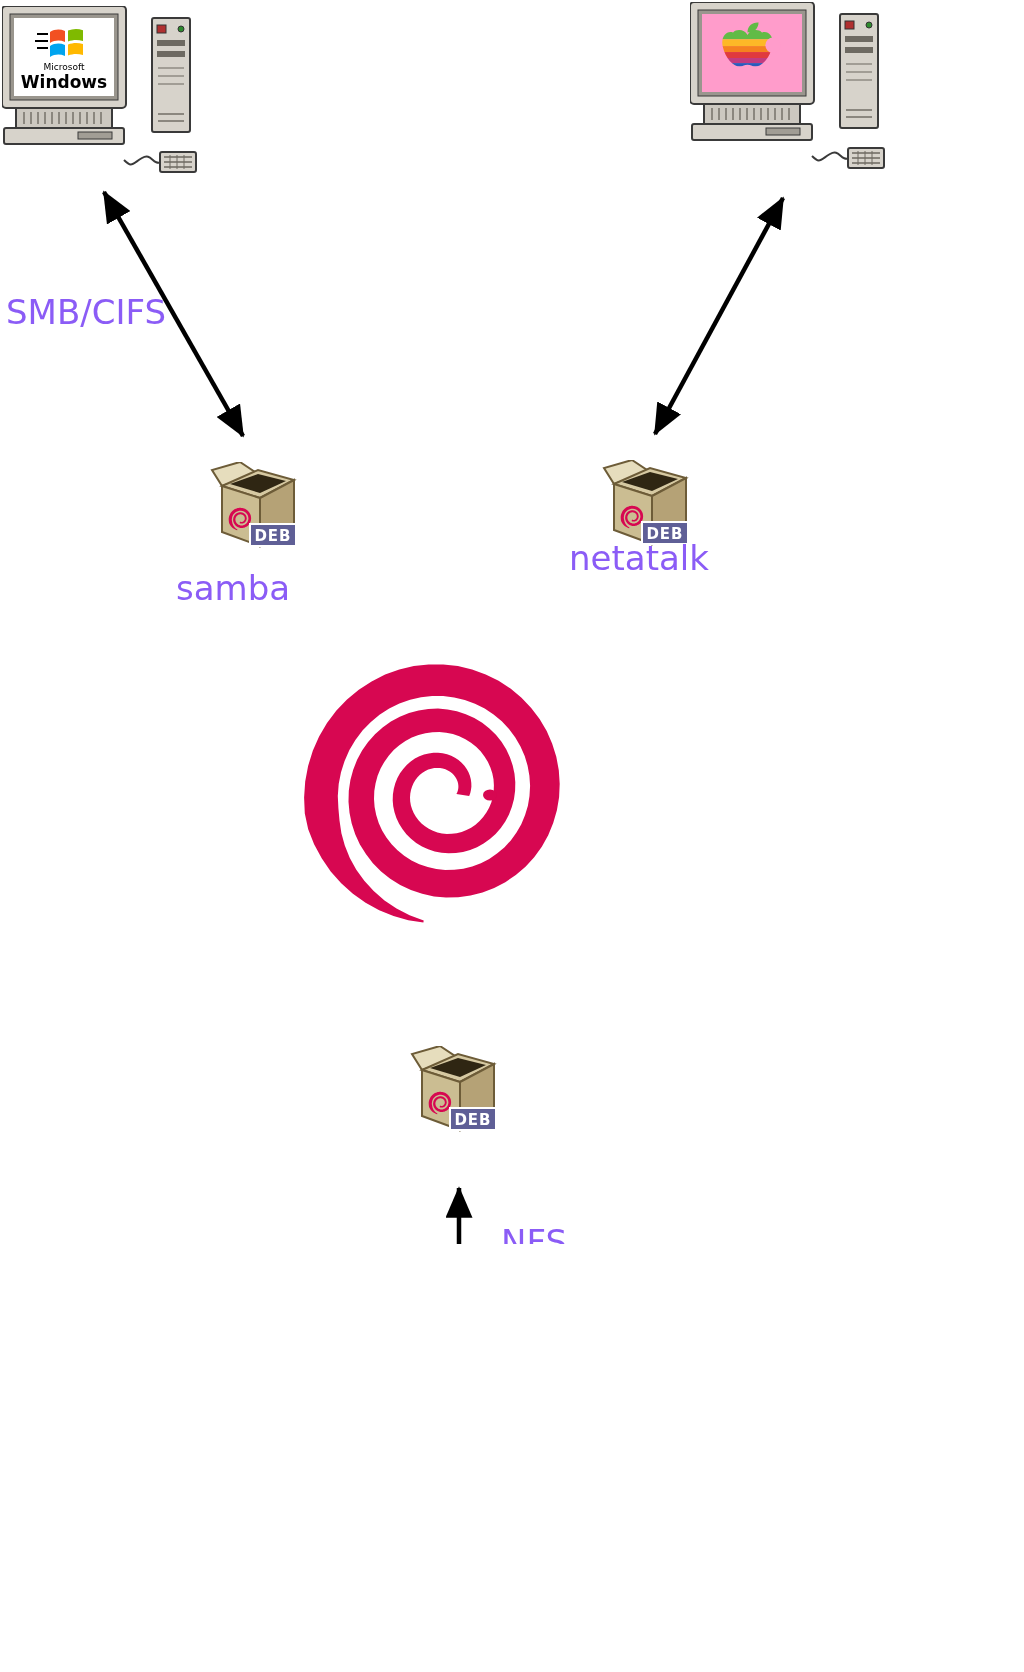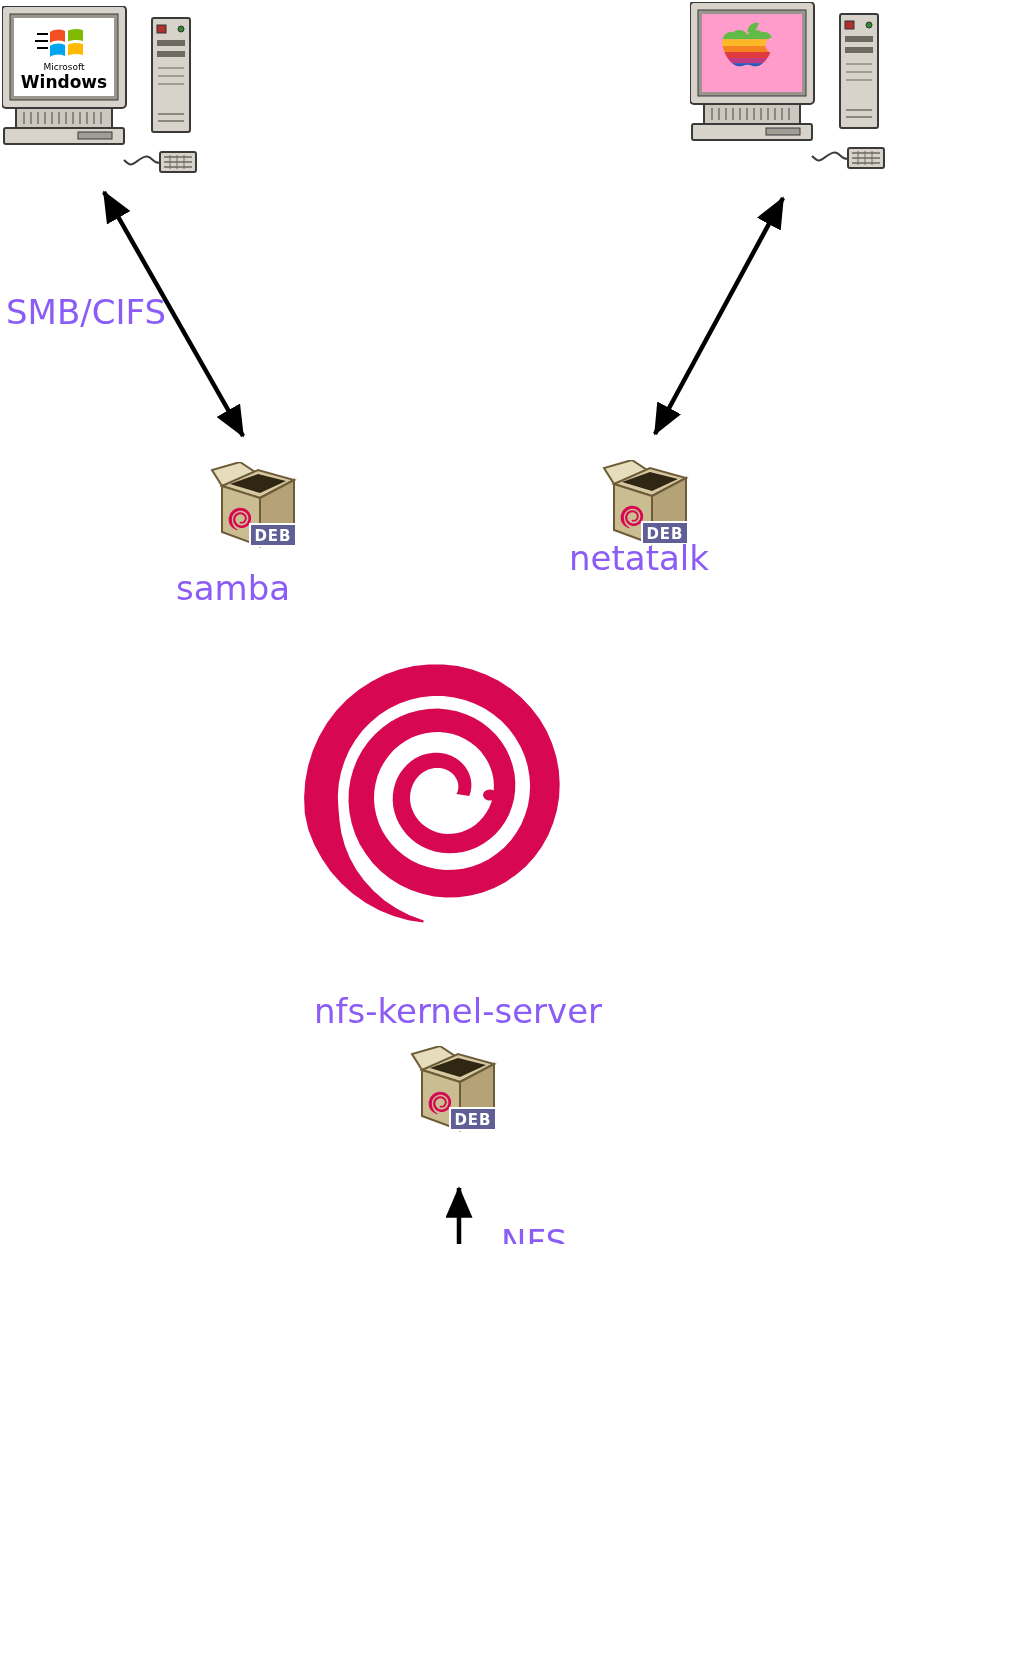--- a/index.html
+++ b/index.html
@@ -115,21 +115,20 @@
   </div>
   <div class="label center" style="left:569px;top:540px;width:172px">netatalk</div>
 
   <svg class="abs" style="left:280px;top:618px" width="330" height="350" viewBox="0 0 330 350">
     <g transform="translate(163,174)">
       <path id="big-swirl" fill="#d70751" d="M26.2 3.9L27.3 0.9L28.0 -2.3L28.4 -5.6L28.3 -9.1L27.8 -12.7L26.9 -16.2L25.5 -19.7L23.7 -23.0L21.4 -26.2L18.6 -29.2L15.5 -31.9L12.0 -34.2L8.2 -36.2L4.1 -37.7L-0.3 -38.7L-4.9 -39.2L-9.5 -39.2L-14.3 -38.6L-19.0 -37.5L-23.6 -35.7L-28.1 -33.4L-32.3 -30.5L-36.3 -27.1L-39.8 -23.1L-43.0 -18.7L-45.6 -13.9L-47.7 -8.7L-49.2 -3.2L-50.1 2.5L-50.3 8.4L-49.8 14.3L-48.5 20.3L-46.6 26.1L-43.9 31.8L-40.6 37.1L-36.6 42.2L-32.0 46.8L-26.8 50.9L-21.0 54.4L-14.8 57.2L-8.3 59.4L-1.4 60.7L5.6 61.3L12.8 61.0L20.0 59.9L27.1 58.0L34.0 55.2L40.6 51.5L46.9 47.1L52.6 41.9L57.8 36.0L62.3 29.5L66.0 22.4L68.9 14.8L71.0 6.9L72.1 -1.3L72.3 -9.7L71.5 -18.2L69.7 -26.6L66.9 -34.8L63.2 -42.7L58.5 -50.2L52.9 -57.2L46.4 -63.5L39.2 -69.2L31.3 -74.0L22.8 -77.8L13.9 -80.8L4.5 -82.6L-5.0 -83.4L-14.7 -83.1L-24.4 -81.6L-34.0 -79.0L-43.2 -75.3L-52.1 -70.5L-60.4 -64.6L-68.0 -57.8L-74.9 -50.1L-80.9 -41.5L-85.9 -32.2L-89.8 -22.3L-92.6 -11.9L-94.2 -1.2L-94.5 9.7L-93.5 20.7L-91.3 31.5L-87.8 42.2L-83.1 52.4L-77.1 62.1L-70.1 71.2L-61.9 79.4L-52.8 86.7L-42.8 92.9L-32.1 98.0L-20.8 101.8L-9.0 104.4L3.0 105.5L15.3 105.3L27.5 103.6L39.5 100.5L51.2 96.1L62.3 90.2L72.8 83.1L82.5 74.7L91.2 65.2L98.8 54.7L105.2 43.2L110.2 31.1L113.9 18.3L116.1 5.2L116.7 -8.3L115.8 -21.8L113.3 -35.2L109.2 -48.3L103.7 -60.9L96.6 -72.9L88.2 -84.1L78.5 -94.3L67.5 -103.4L55.6 -111.2L42.7 -117.6L29.1 -122.6L14.9 -125.9L0.3 -127.6L-14.4 -127.6L-29.2 -125.9L-43.7 -122.5L-57.9 -117.4L-71.4 -110.6L-84.2 -102.3L-96.0 -92.5L-106.6 -81.4L-116.0 -69.0L-123.9 -55.5L-130.2 -41.2L-134.9 -26.1L-137.8 -10.5L-138.9 5.5L-138.2 21.5L-134.8 37.3L-128.9 52.2L-121.3 66.3L-112.3 79.4L-101.8 91.2L-90.1 101.7L-77.4 110.8L-63.8 118.2L-49.5 124.1L-34.7 128.2L-19.6 130.5L-19.3 128.6L-33.4 123.3L-46.5 116.5L-58.5 108.4L-69.3 99.1L-78.7 88.8L-86.7 77.7L-93.2 65.9L-98.2 53.6L-101.6 41.2L-103.5 28.6L-104.6 16.3L-105.2 4.1L-104.3 -7.9L-102.0 -19.7L-98.4 -31.1L-93.6 -42.0L-87.6 -52.1L-80.5 -61.4L-72.4 -69.8L-63.5 -77.2L-53.8 -83.4L-43.6 -88.4L-32.9 -92.2L-22.0 -94.7L-10.9 -96.0L0.2 -95.9L11.2 -94.6L21.8 -92.0L32.0 -88.3L41.7 -83.4L50.6 -77.5L58.8 -70.7L66.0 -63.0L72.3 -54.6L77.5 -45.6L81.7 -36.1L84.6 -26.3L86.4 -16.3L87.1 -6.2L86.5 3.9L84.9 13.7L82.1 23.1L78.3 32.2L73.5 40.6L67.8 48.4L61.3 55.5L54.0 61.6L46.2 66.9L37.9 71.2L29.2 74.4L20.3 76.7L11.3 77.8L2.2 77.9L-6.7 77.0L-15.3 75.1L-23.7 72.2L-31.5 68.4L-38.8 63.8L-45.5 58.3L-51.4 52.3L-56.6 45.6L-60.9 38.4L-64.3 30.9L-66.8 23.1L-68.4 15.1L-69.0 7.1L-68.7 -0.9L-67.4 -8.7L-65.4 -16.2L-62.4 -23.4L-58.7 -30.1L-54.3 -36.3L-49.3 -41.9L-43.7 -46.8L-37.6 -51.0L-31.2 -54.4L-24.5 -57.0L-17.6 -58.8L-10.6 -59.8L-3.6 -59.9L3.3 -59.3L9.9 -57.9L16.3 -55.7L22.4 -52.8L28.0 -49.3L33.1 -45.3L37.6 -40.7L41.5 -35.6L44.8 -30.3L47.4 -24.6L49.3 -18.8L50.5 -12.8L50.9 -6.8L50.7 -0.9L49.8 4.8L48.3 10.4L46.1 15.7L43.4 20.6L40.2 25.1L36.6 29.1L32.5 32.7L28.1 35.7L23.5 38.1L18.7 39.9L13.7 41.2L8.8 41.8L3.9 41.9L-1.0 41.4L-5.6 40.4L-10.1 38.8L-14.2 36.8L-18.0 34.3L-21.5 31.5L-24.5 28.3L-27.1 24.8L-29.3 21.1L-30.9 17.3L-32.1 13.4L-32.8 9.4L-33.0 5.5L-32.7 1.6L-32.0 -2.1L-30.9 -5.6L-29.4 -9.0L-27.6 -12.0L-25.5 -14.8L-23.1 -17.2L-20.5 -19.3L-17.7 -21.0L-14.8 -22.4L-11.8 -23.3L-8.8 -23.9L-5.9 -24.1L-3.0 -24.0L-0.2 -23.5L2.4 -22.7L4.9 -21.6L7.1 -20.3L9.1 -18.7L10.8 -17.0L12.3 -15.1L13.5 -13.1L14.4 -11.1L15.0 -9.0L15.3 -7.0L15.4 -5.0L15.2 -3.0L14.8 -1.2L14.2 0.5L13.4 2.0Z"></path>
       <ellipse cx="47" cy="3" rx="7" ry="5.5" fill="#d70751"></ellipse>
     </g>
   </svg>
 
-  <div class="label center" style="left:314px;top:993px;width:300px">nfs-kernel-server</div>
   <div class="abs" style="left:408px;top:1046px">
     <svg width="100" height="92" viewBox="0 0 100 92">
         <use href="#g-deb"></use>
       </svg>
   </div>
 
   <svg class="abs" style="left:222px;top:1400px" width="200" height="172" viewBox="0 0 200 172">
     <use href="#g-monitor"></use>
     <rect x="12" y="12" width="100" height="78" fill="#ff9ccb"></rect>
     <g transform="translate(10,14) scale(1.3)">

